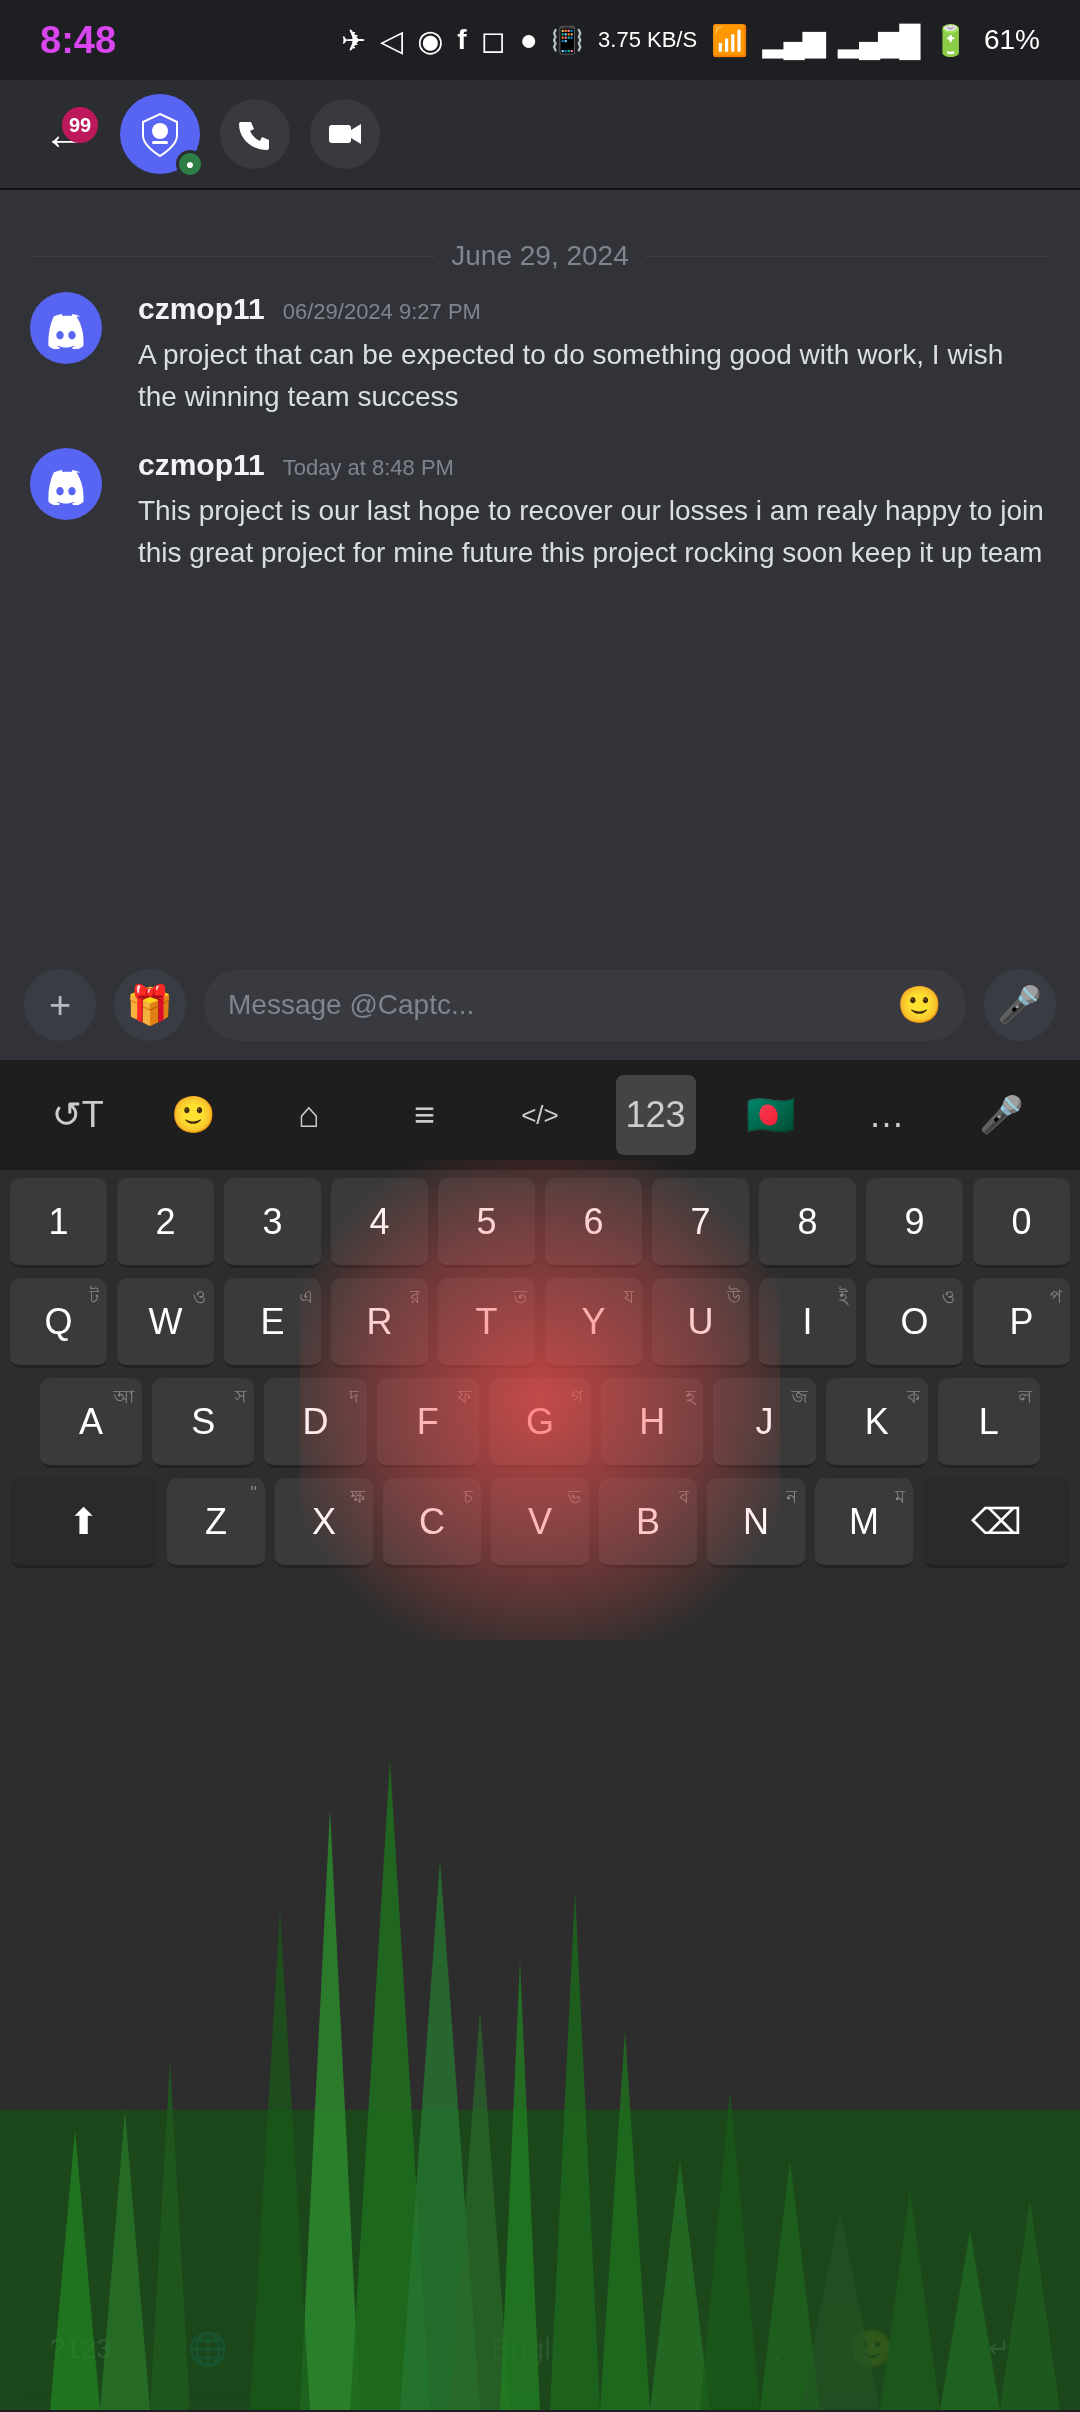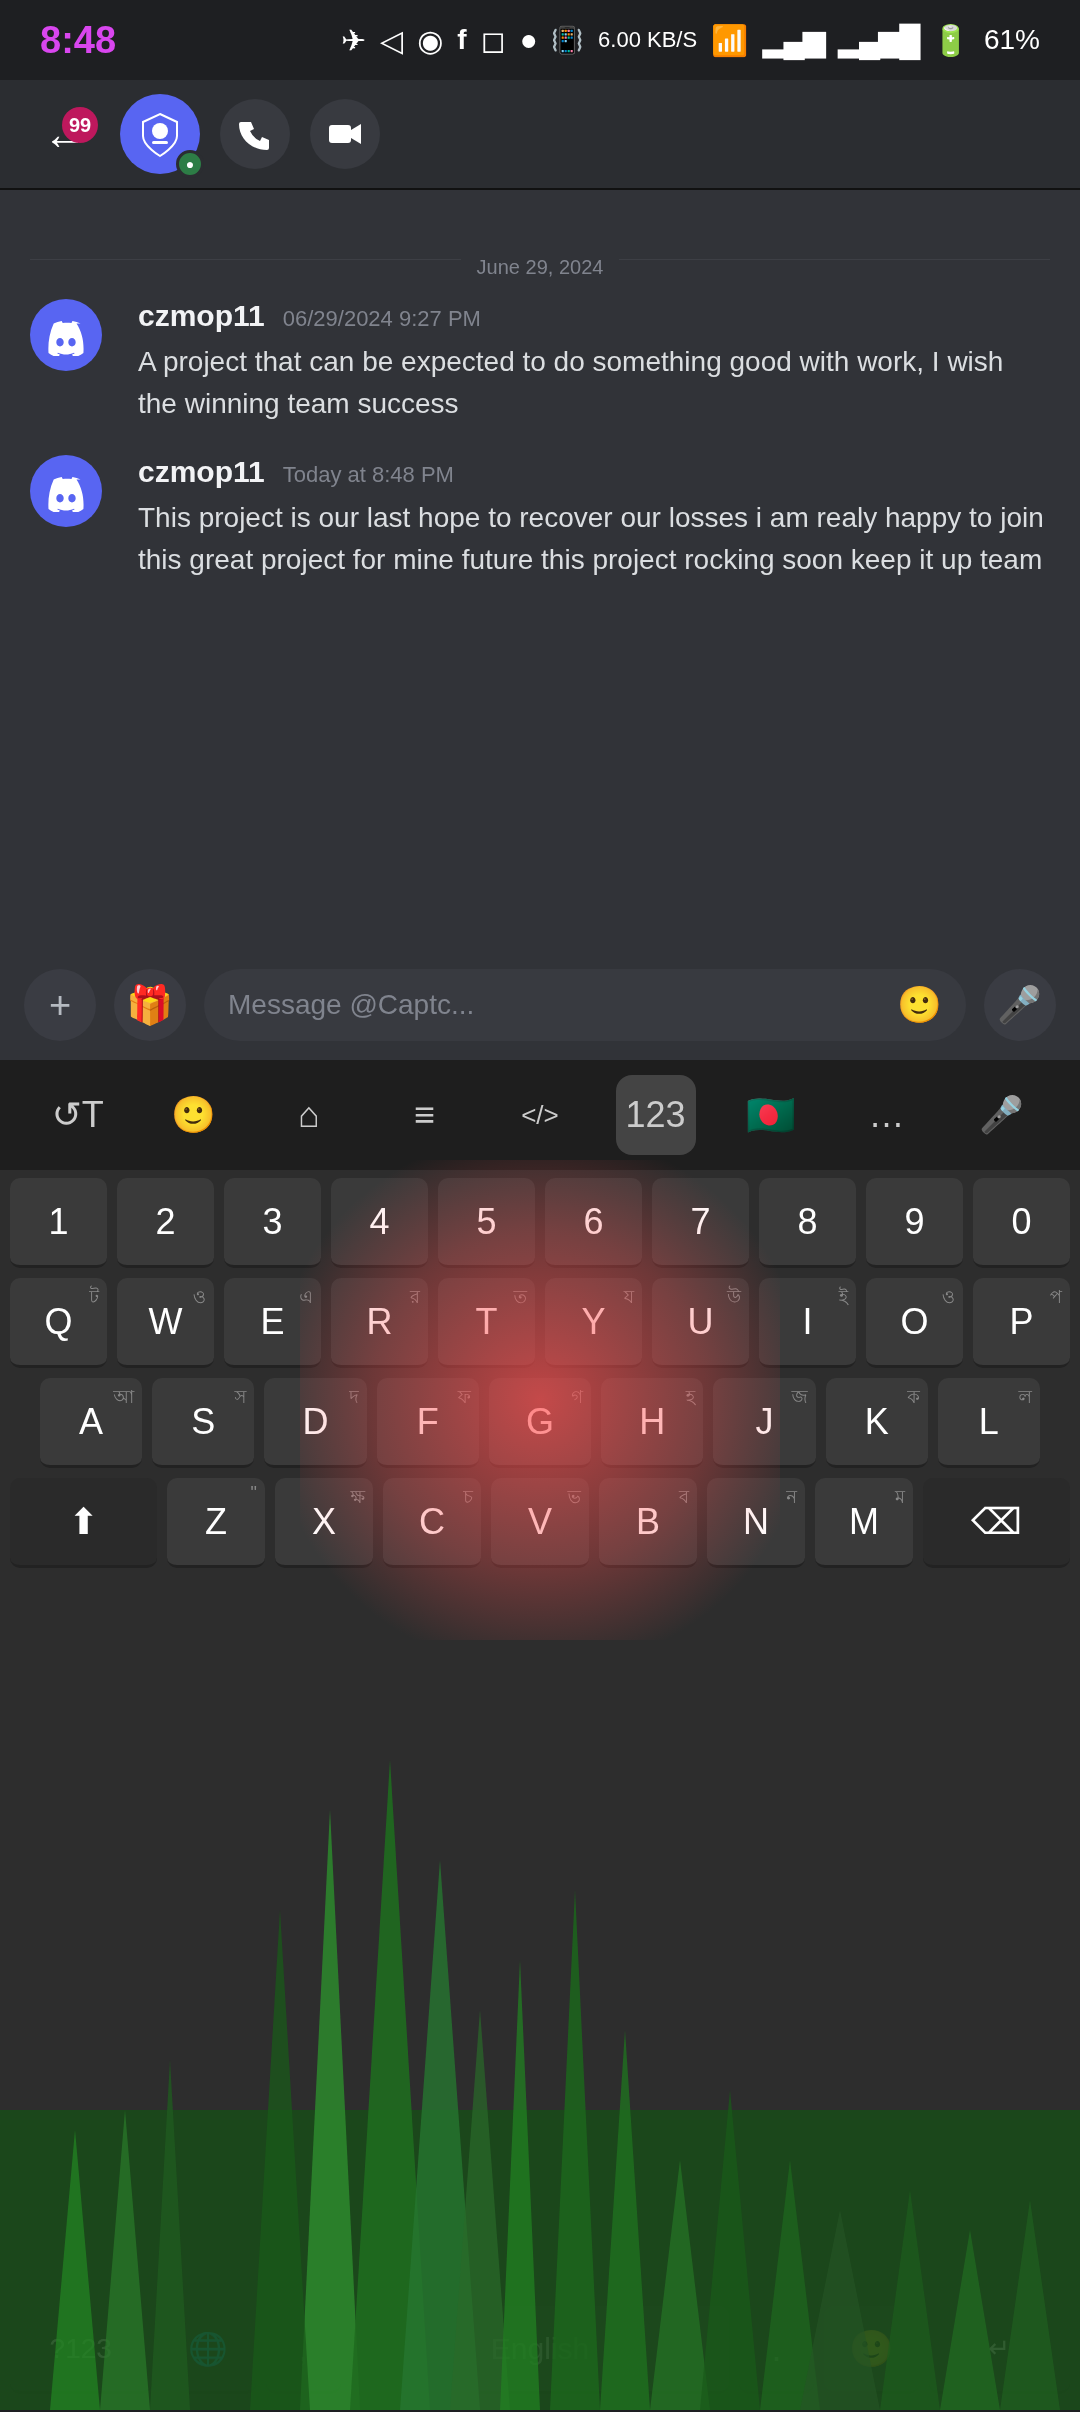--- a/index.html
+++ b/index.html
@@ -143,24 +143,23 @@
       align-items: center;
       margin: 30px 0 20px;
       gap: 16px;
     }
     .date-line {
       flex: 1;
       height: 1px;
       background: #3d3f45;
     }
     .date-label {
-      font-size: 20px;
+      font-size: 28px;
       color: #80848e;
       white-space: nowrap;
-      margin-top: 16px;
     }
 
     .message-row {
       display: flex;
       gap: 36px;
       margin-bottom: 30px;
       align-items: flex-start;
     }
     .msg-avatar {
       width: 72px;
@@ -393,21 +392,21 @@
 <div class="status-bar">
   <span class="status-time">8:48</span>
   <div class="status-icons">
     <span>✈</span>
     <span>◁</span>
     <span>◉</span>
     <span style="font-size:28px;font-weight:bold;">f</span>
     <span>◻</span>
     <span>●</span>
     <span style="font-size:26px;">📳</span>
-    <span style="font-size:22px;">6.00 KB/S</span>
+    <span style="font-size:22px;">3.75 KB/S</span>
     <span>📶</span>
     <span style="letter-spacing:-2px;">▂▄▆</span>
     <span style="letter-spacing:-2px;">▂▄▆█</span>
     <span>🔋</span>
     <span style="font-size:28px;">61%</span>
   </div>
 </div>
 
 <div class="header">
   <div class="back-btn">
@@ -507,21 +506,21 @@
       </div>
     <div class="kb-tool-btn">
         <span>⌂</span>
       </div>
     <div class="kb-tool-btn">
         <span>≡</span>
       </div>
     <div class="kb-tool-btn">
         <span style="font-size:26px;">&lt;/&gt;</span>
       </div>
-    <div class="kb-tool-btn" style="background:#444;border-radius:16px;">
+    <div class="kb-tool-btn" style="background:#444;border-radius:8px;">
         <span>123</span>
       </div>
     <div class="kb-tool-btn flag">
         <span>🇧🇩</span>
       </div>
     <div class="kb-tool-btn">
         <span>…</span>
       </div>
     <div class="kb-tool-btn">
         <span>🎤</span>

